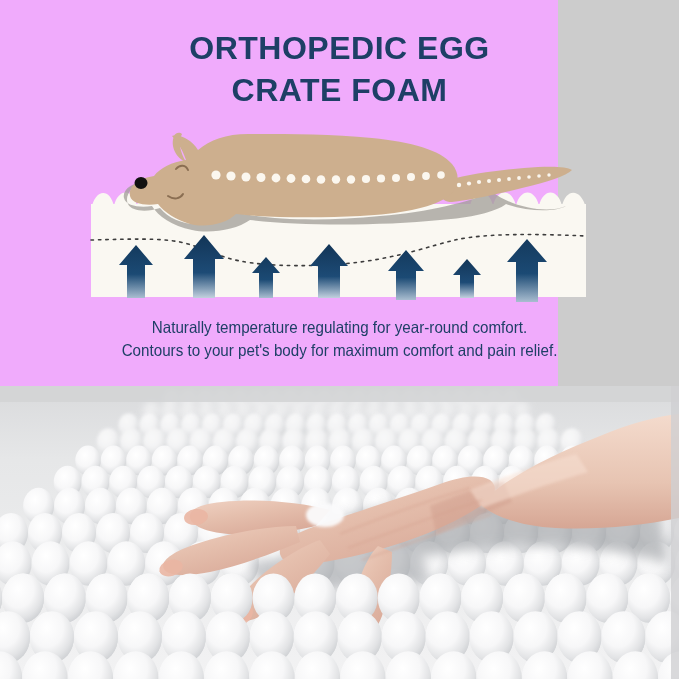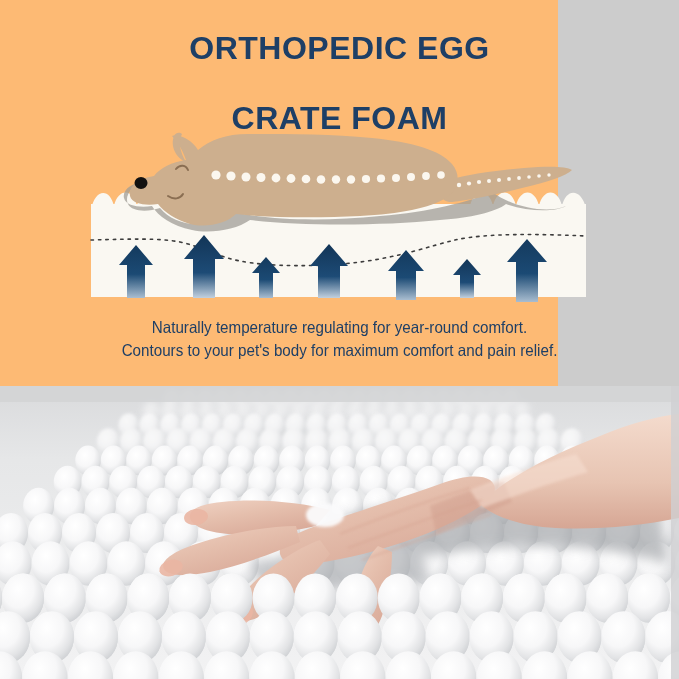--- a/index.html
+++ b/index.html
@@ -8,35 +8,35 @@
     background:#cccccc;
     font-family:"Liberation Sans", sans-serif;
     overflow:hidden;
     position:relative;
   }
   #root{position:relative;width:679px;height:679px;overflow:hidden;}
 
   
   .top-panel{
     position:absolute;left:0;top:0;width:558px;height:386px;
-    background:#fdba74;
+    background:#f0abfc;
   }
 
   .headline{
     position:absolute;left:0;top:28px;width:679px;
     text-align:center;
     color:#1e3f66;
     font-family:"Liberation Sans", sans-serif;
     font-weight:bold;
     font-size:32px;
     line-height:1.30;
     letter-spacing:0.5px;
   }
   .headline .l1{display:block;}
-  .headline .l2{display:block;margin-top:28px;}
+  .headline .l2{display:block;}
 
   .illus{
     position:absolute;left:0;top:120px;width:679px;height:190px;
   }
 
   .blurb{
     position:absolute;left:0;top:316px;width:679px;
     text-align:center;
     color:#1e3f66;
     font-family:"Liberation Sans Narrow","Liberation Sans", sans-serif;

